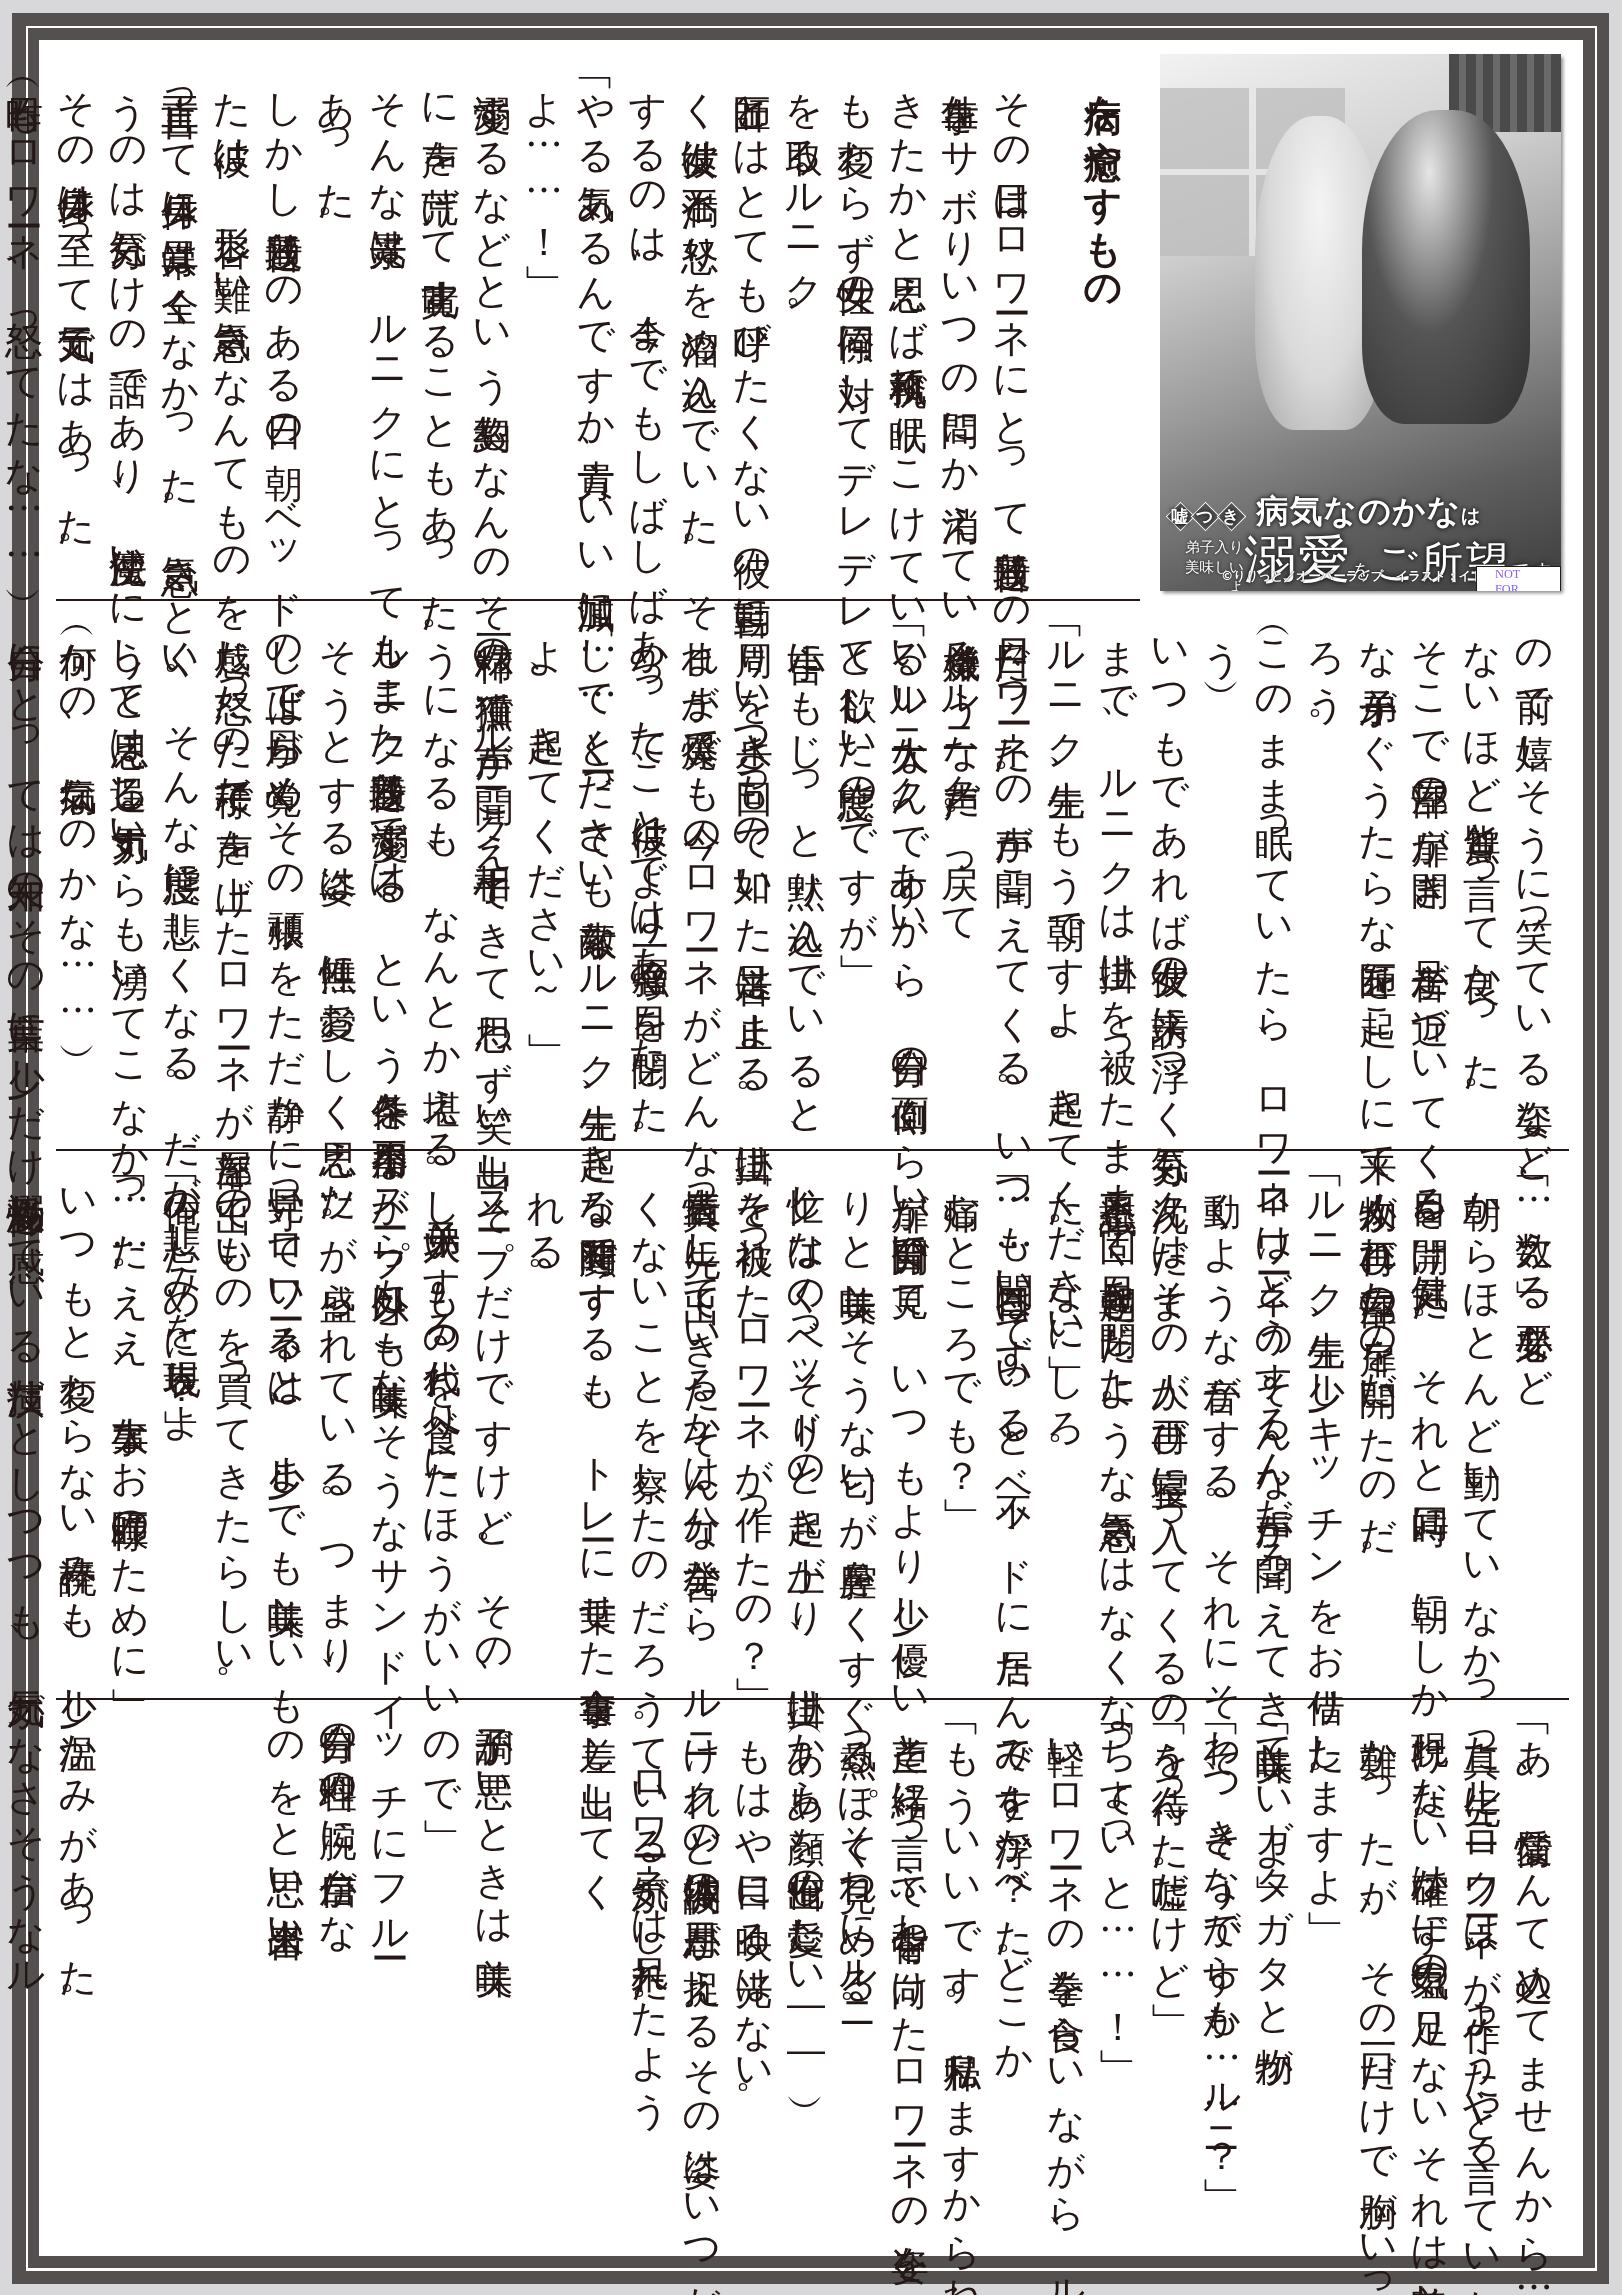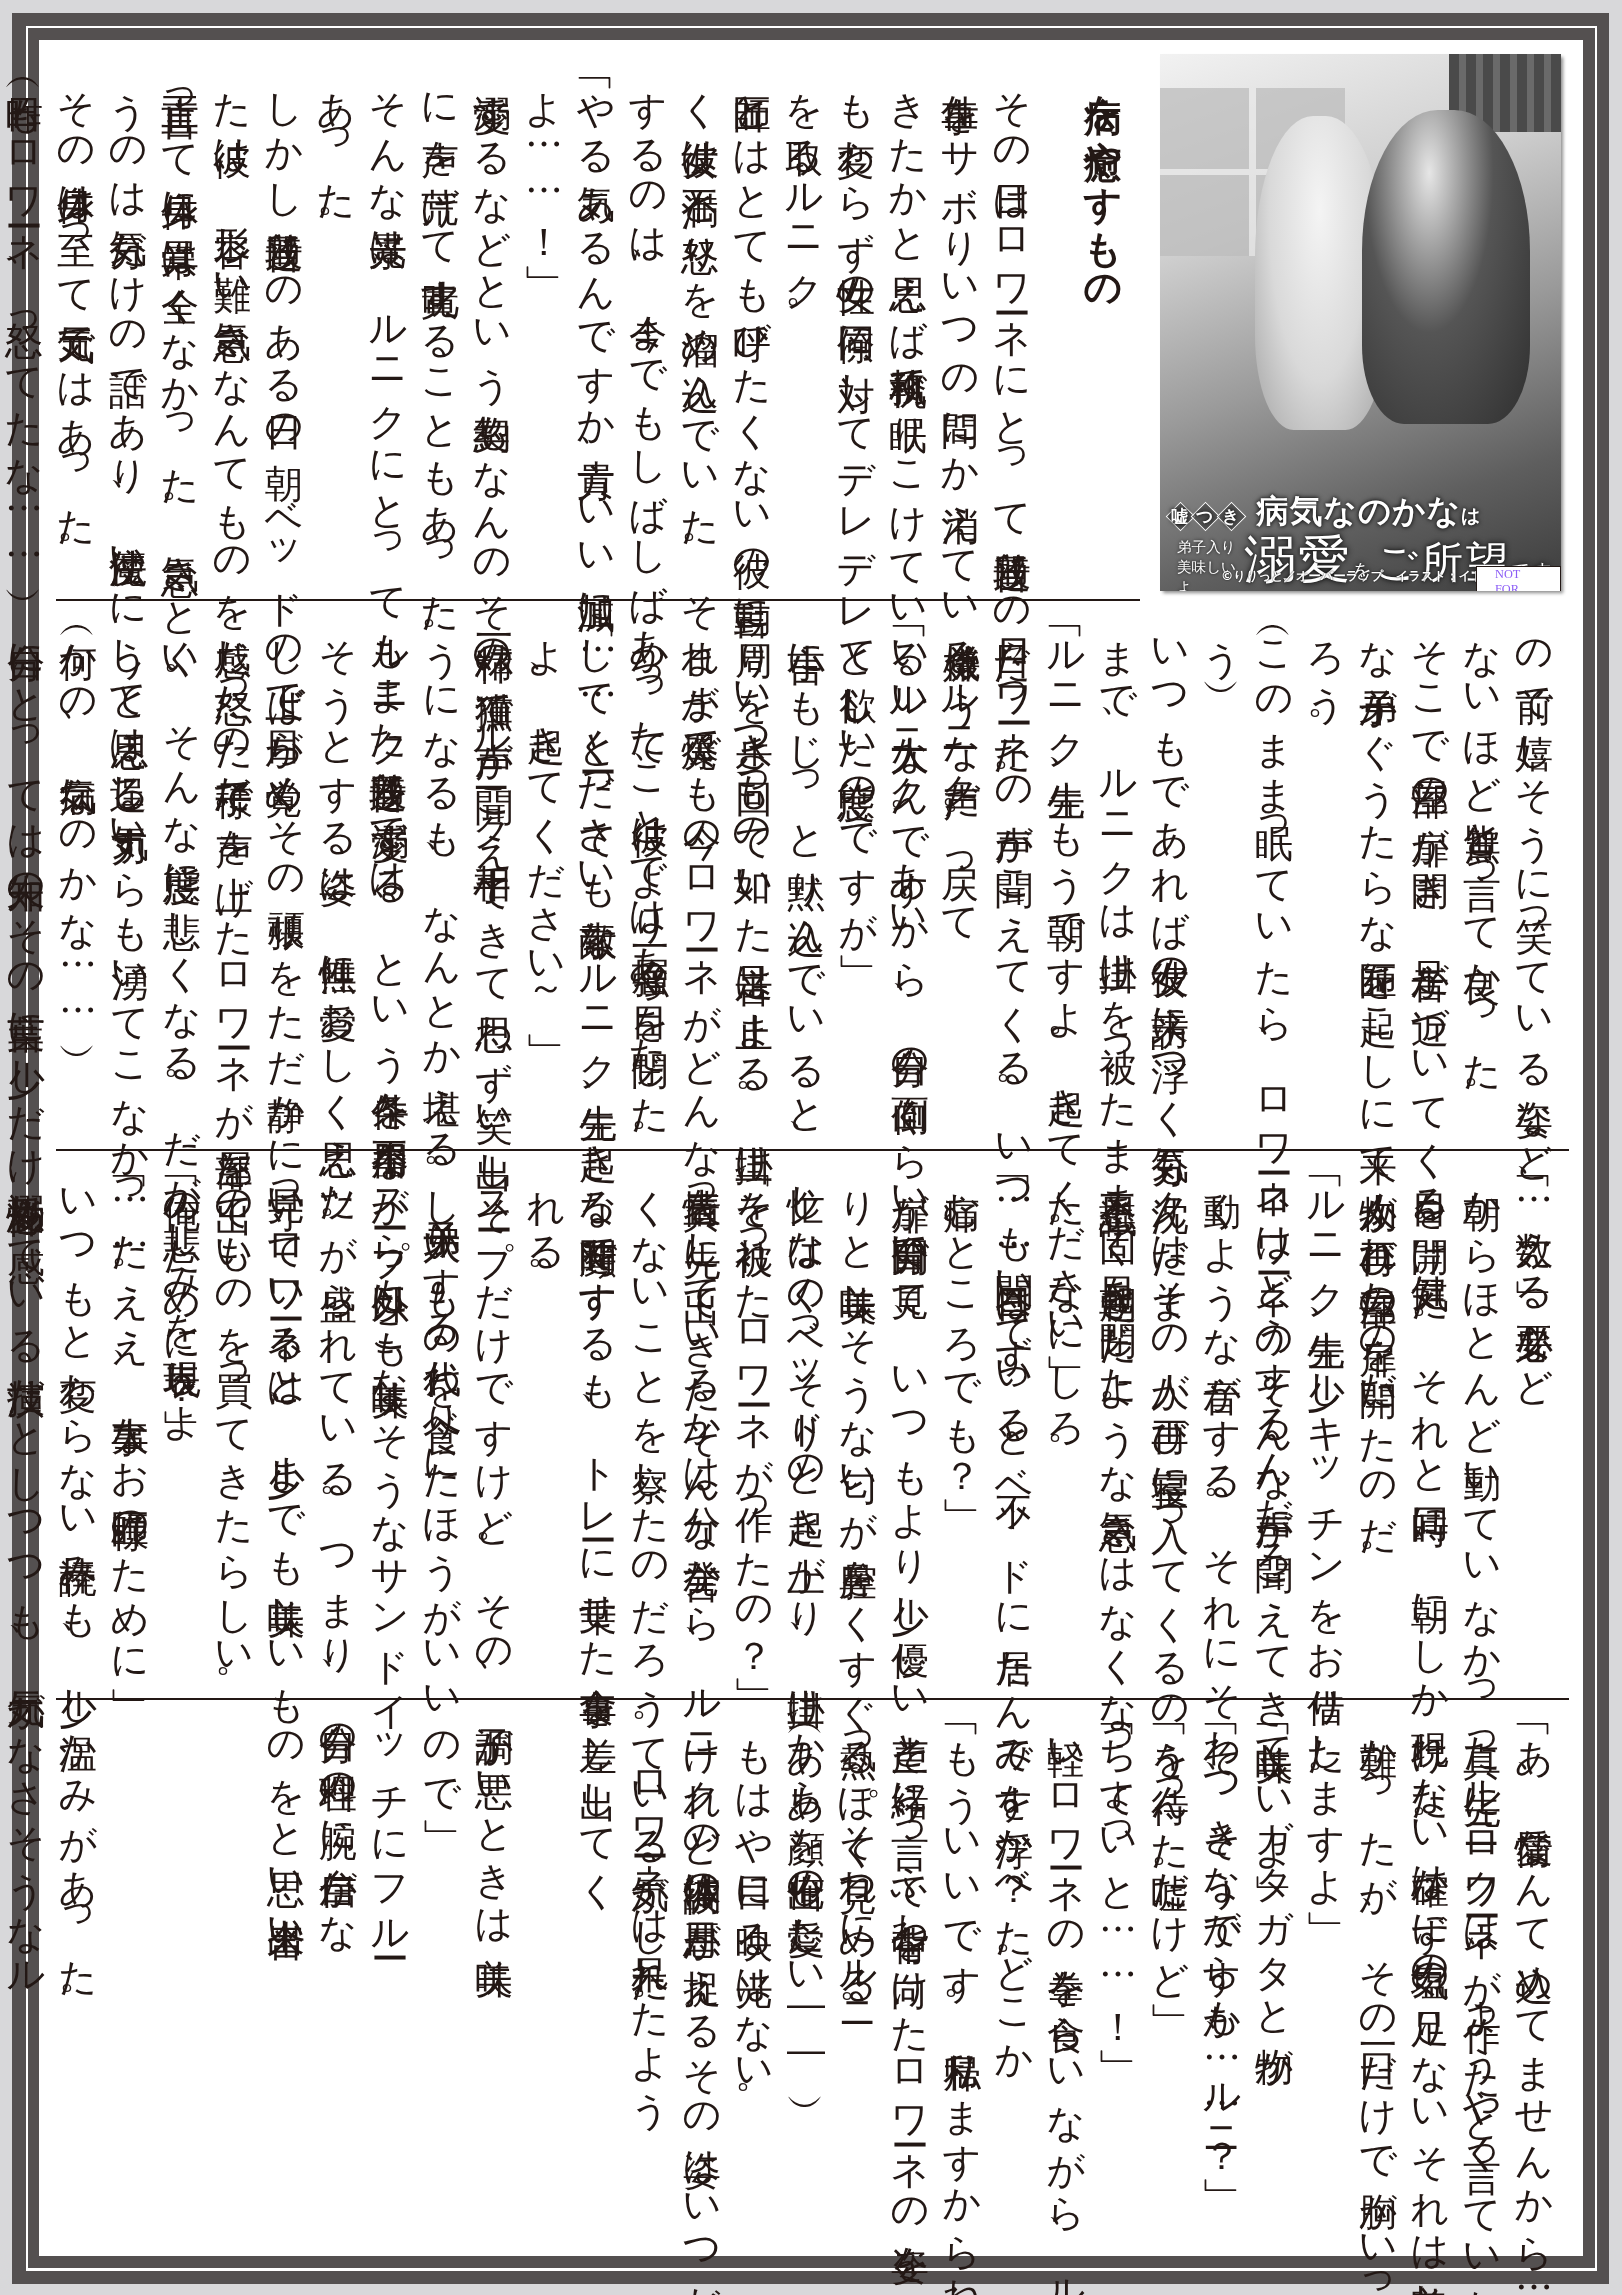--- a/index.html
+++ b/index.html
@@ -64,21 +64,21 @@
     font-family: "DejaVu Sans", "Liberation Sans", sans-serif;
   }
   .cover .title-row1 .small { font-size: 19px; }
   .cover .title-row1 .tag {
     display: inline-block; font-size: 17px; border: 1.1px solid #fff; transform: rotate(45deg);
     width: 19px; height: 19px; text-align: center; line-height: 19px; margin: 0 2.2px; background: rgba(60,60,60,0.6);
   }
   .cover .title-row1 .tag span { display: inline-block; transform: rotate(-45deg); }
   .cover .title-sub {
     position: absolute; left: 17px; top: 483px; width: 67px; color: #fff; font-size: 14.6px;
-    line-height: 20px; text-shadow: 0 0 3.4px #000; font-family: "DejaVu Sans", "Liberation Sans", sans-serif;
+    line-height: 20px; text-shadow: 0 0 3.4px #000; font-family: "DejaVu Sans", "Liberation Sans", sans-serif; text-align: right;
   }
   .cover .title-main {
     position: absolute; left: 84px; top: 471px; color: #ffffff; font-size: 52px; letter-spacing: 2.2px;
     text-shadow: 0 0 6.7px #000, 0 0 2.2px #222; font-family: "DejaVu Serif", "Liberation Serif", serif;
   }
   .cover .title-main .small { font-size: 19px; }
   .cover .title-main .mid { font-size: 43px; text-align: center; }
   .cover .credit {
     position: absolute; left: 61px; top: 514px; color: #ffffff; font-size: 12.3px; font-weight: bold;
     text-shadow: 0 0 1.7px #000; font-family: "DejaVu Sans", "Liberation Sans", sans-serif;

